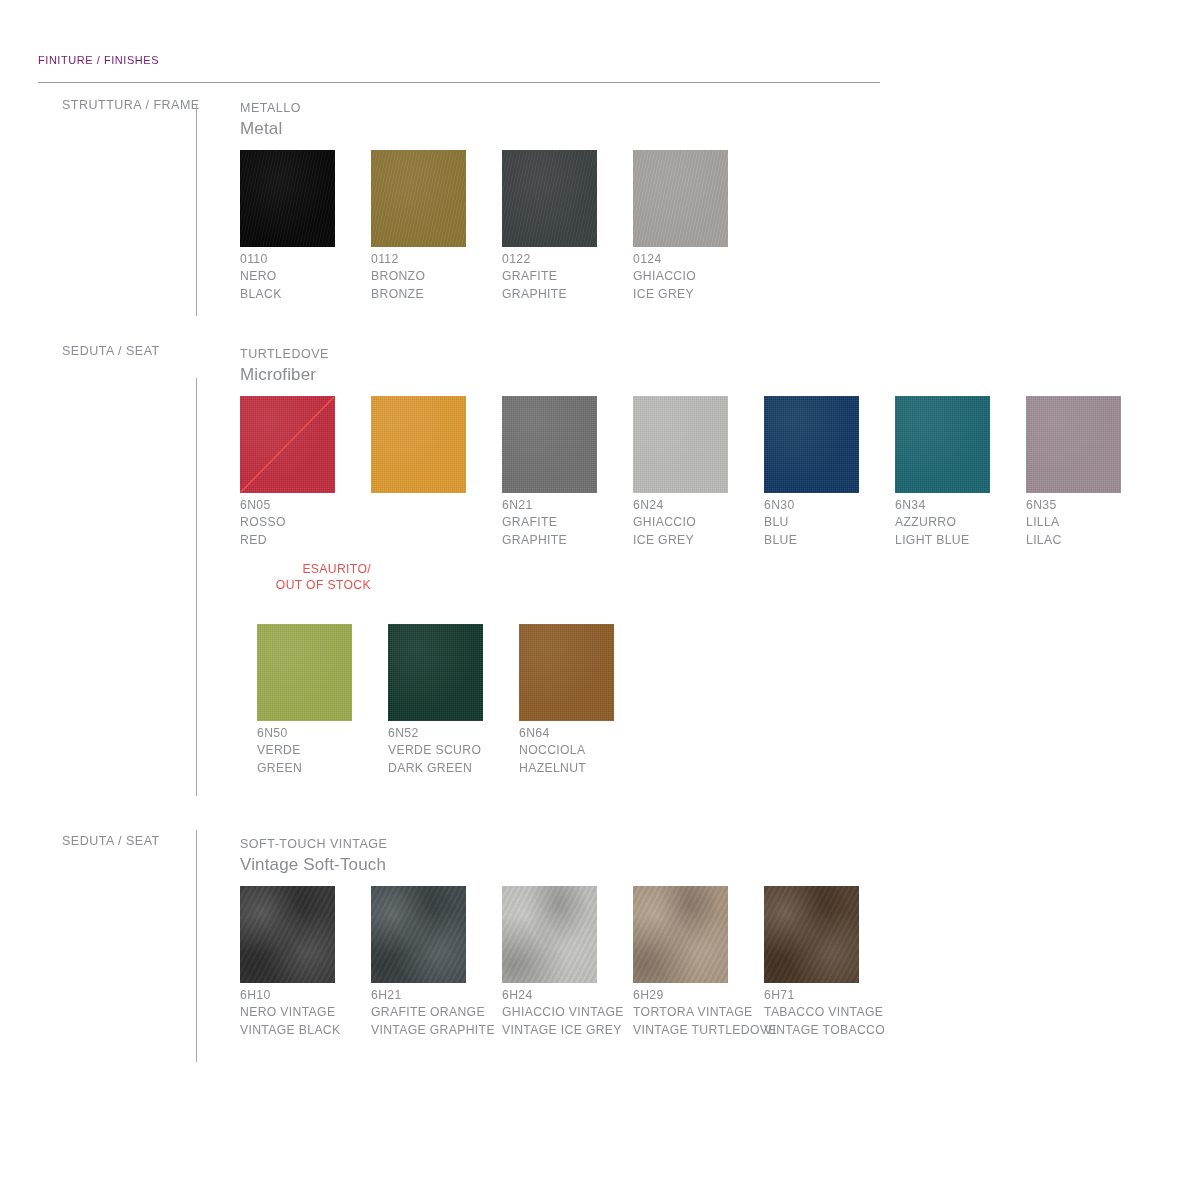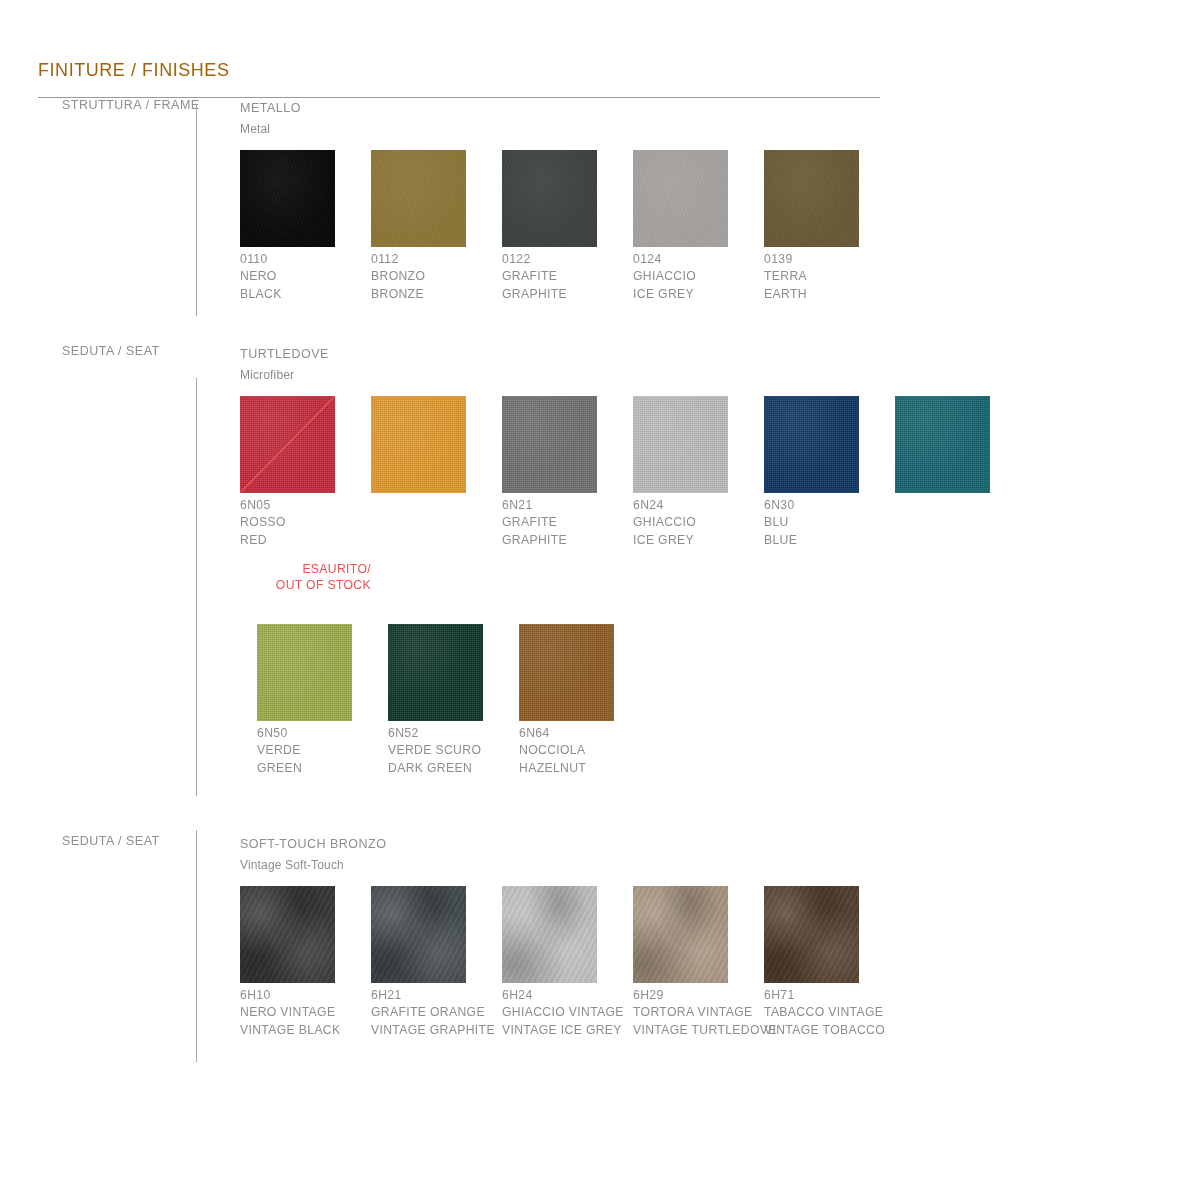--- a/index.html
+++ b/index.html
@@ -16,25 +16,25 @@
     -webkit-font-smoothing: antialiased;
   }
 
   
   #page-header {
     position: absolute;
     left: 38px; top: 44px;
     width: 842px;
   }
   #page-title {
-    font-size: 18px;
+    font-size: 11px;
     letter-spacing: 0.55px;
-    color: #a16207;
+    color: #701a75;
     font-weight: 400;
-    margin: 16px 0 16px 0;
+    margin: 10px 0 16px 0;
     white-space: nowrap;
   }
   #header-rule {
     width: 842px;
     height: 1px;
     background: #9a9a9a;
   }
 
   
   .section {
@@ -65,21 +65,21 @@
     top: 0;
   }
   .material-name {
     font-size: 12.5px;
     letter-spacing: 0.5px;
     color: #8a8d91;
     line-height: 20.5px;
     white-space: nowrap;
   }
   .material-name-en {
-    font-size: 12px;
+    font-size: 17px;
     letter-spacing: 0.15px;
     color: #8a8d91;
     line-height: 20.5px;
     white-space: nowrap;
   }
 
   
   .swatch-row {
     display: flex;
     flex-direction: row;
@@ -171,30 +171,20 @@
             </div>
           </div>
           <div class="swatch-cell">
             <div class="swatch" title="0124 GHIACCIO">
               <div class="swatch-texture" style="background-color:#a6a29f;background-image:repeating-linear-gradient(102deg, rgba(255,255,255,.035) 0 1px, rgba(0,0,0,.035) 1px 3px),radial-gradient(ellipse at 40% 30%, rgba(255,255,255,.06), rgba(0,0,0,0) 65%);"></div>
             </div>
             <div class="swatch-caption">
               <span class="code">0124</span>
               <span class="name-it">GHIACCIO</span>
               <span class="name-en">ICE GREY</span>
-            </div>
-          </div>
-          <div class="swatch-cell">
-            <div class="swatch" title="0139 TERRA">
-              <div class="swatch-texture" style="background-color:#6b5a36;background-image:repeating-linear-gradient(102deg, rgba(255,255,255,.035) 0 1px, rgba(0,0,0,.035) 1px 3px),radial-gradient(ellipse at 40% 30%, rgba(255,255,255,.06), rgba(0,0,0,0) 65%);"></div>
-            </div>
-            <div class="swatch-caption">
-              <span class="code">0139</span>
-              <span class="name-it">TERRA</span>
-              <span class="name-en">EARTH</span>
             </div>
           </div>
         </div>
       </div>
     </div>
     <div class="section" style="top: 344px;">
       <div class="section-label">SEDUTA / SEAT</div>
       <div class="section-divider" style="top: 34px; height: 418px;"></div>
       <div class="section-body" style="position: absolute;">
         <div class="material-name">TURTLEDOVE</div>
@@ -249,20 +239,35 @@
             <div class="swatch-caption">
               <span class="code">6N30</span>
               <span class="name-it">BLU</span>
               <span class="name-en">BLUE</span>
             </div>
           </div>
           <div class="swatch-cell">
             <div class="swatch" title="6N34 AZZURRO">
               <div class="swatch-texture" style="background-color:#16646f;background-image:repeating-linear-gradient(0deg, rgba(255,255,255,.055) 0 1px, rgba(0,0,0,.05) 1px 2px),repeating-linear-gradient(90deg, rgba(255,255,255,.05) 0 1px, rgba(0,0,0,.045) 1px 2px),radial-gradient(ellipse at 30% 25%, rgba(255,255,255,.07), rgba(0,0,0,0) 60%);"></div>
             </div>
+            <div class="swatch-caption">
+              <span class="code">6N34</span>
+              <span class="name-it">AZZURRO</span>
+              <span class="name-en">LIGHT BLUE</span>
+            </div>
+          </div>
+          <div class="swatch-cell">
+            <div class="swatch" title="6N35 LILLA">
+              <div class="swatch-texture" style="background-color:#9d8b96;background-image:repeating-linear-gradient(0deg, rgba(255,255,255,.055) 0 1px, rgba(0,0,0,.05) 1px 2px),repeating-linear-gradient(90deg, rgba(255,255,255,.05) 0 1px, rgba(0,0,0,.045) 1px 2px),radial-gradient(ellipse at 30% 25%, rgba(255,255,255,.07), rgba(0,0,0,0) 60%);"></div>
+            </div>
+            <div class="swatch-caption">
+              <span class="code">6N35</span>
+              <span class="name-it">LILLA</span>
+              <span class="name-en">LILAC</span>
+            </div>
           </div>
         </div>
         <div class="swatch-row" style="position: absolute; left: 17px; top: 280px;">
           <div class="swatch-cell">
             <div class="swatch" title="6N50 VERDE">
               <div class="swatch-texture" style="background-color:#9cac4b;background-image:repeating-linear-gradient(0deg, rgba(255,255,255,.055) 0 1px, rgba(0,0,0,.05) 1px 2px),repeating-linear-gradient(90deg, rgba(255,255,255,.05) 0 1px, rgba(0,0,0,.045) 1px 2px),radial-gradient(ellipse at 30% 25%, rgba(255,255,255,.07), rgba(0,0,0,0) 60%);"></div>
             </div>
             <div class="swatch-caption">
               <span class="code">6N50</span>
               <span class="name-it">VERDE</span>
@@ -289,21 +294,21 @@
               <span class="name-en">HAZELNUT</span>
             </div>
           </div>
         </div>
       </div>
     </div>
     <div class="section" style="top: 834px;">
       <div class="section-label">SEDUTA / SEAT</div>
       <div class="section-divider" style="top: -4px; height: 232px;"></div>
       <div class="section-body" style="position: absolute;">
-        <div class="material-name">SOFT-TOUCH BRONZO</div>
+        <div class="material-name">SOFT-TOUCH VINTAGE</div>
         <div class="material-name-en">Vintage Soft-Touch</div>
         <div class="swatch-row" style="position: absolute; left: 0px; top: 52px;">
           <div class="swatch-cell">
             <div class="swatch" title="6H10 NERO VINTAGE">
               <div class="swatch-texture" style="background-color:#383838;background-image:radial-gradient(ellipse at 22% 28%, rgba(255,255,255,.16), rgba(0,0,0,0) 42%),radial-gradient(ellipse at 72% 68%, rgba(255,255,255,.12), rgba(0,0,0,0) 46%),radial-gradient(ellipse at 58% 18%, rgba(0,0,0,.20), rgba(0,0,0,0) 40%),radial-gradient(ellipse at 12% 82%, rgba(0,0,0,.22), rgba(0,0,0,0) 45%),repeating-linear-gradient(118deg, rgba(255,255,255,.045) 0 2px, rgba(0,0,0,.05) 2px 5px);"></div>
             </div>
             <div class="swatch-caption">
               <span class="code">6H10</span>
               <span class="name-it">NERO VINTAGE</span>
               <span class="name-en">VINTAGE BLACK</span>

